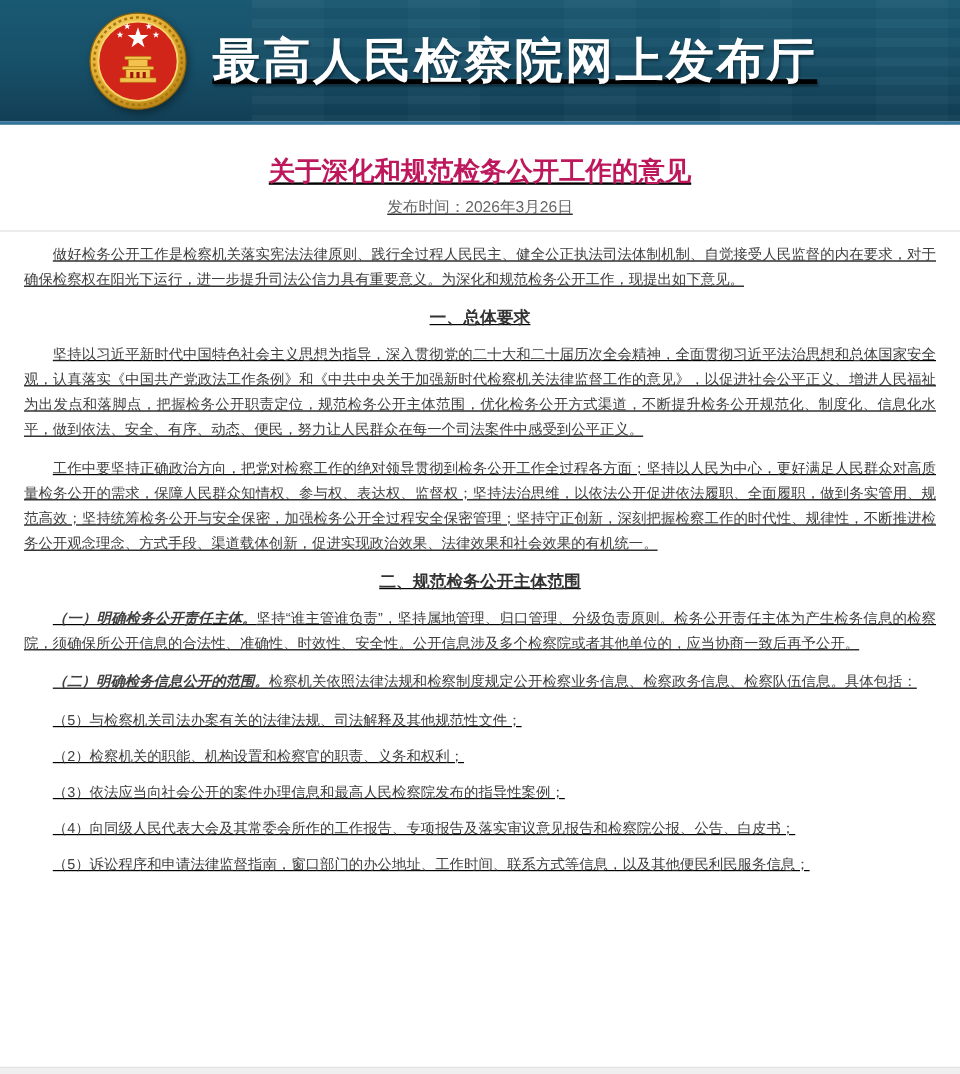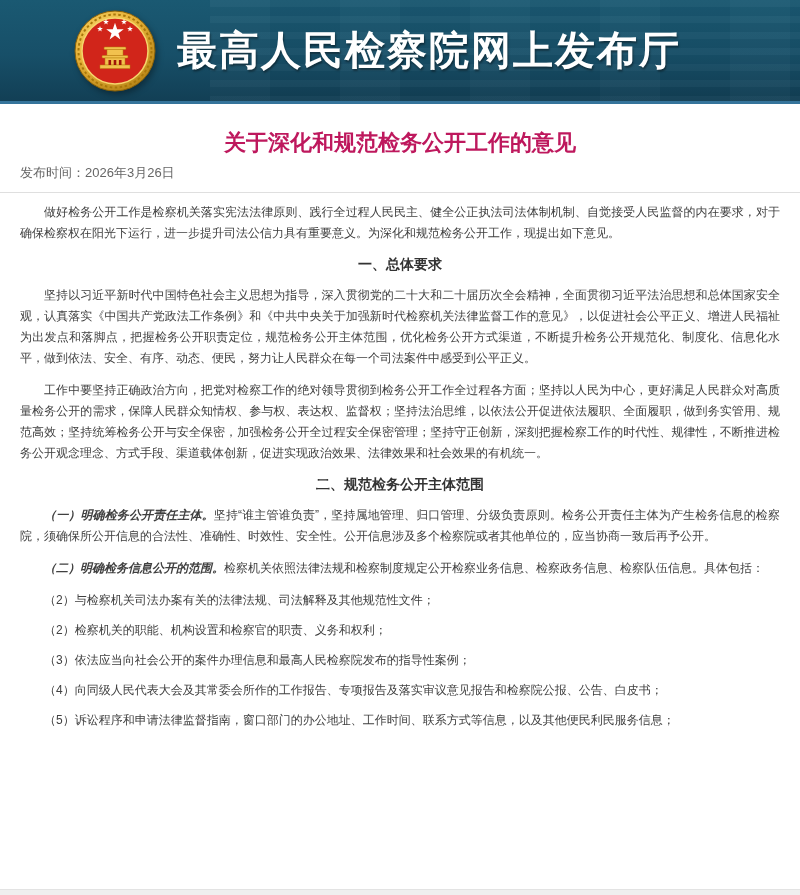--- a/index.html
+++ b/index.html
@@ -2,21 +2,21 @@
 <html><head>
 <meta charset="utf-8">
 <style>
   html, body {
     margin: 0; padding: 0;
     width: 800px; height: 895px;
     overflow: hidden;
     background: #ffffff;
     font-family: "Liberation Sans", sans-serif;
   }
-  .page { position: relative; width: 800px; height: 895px; overflow: hidden; }
+  .page { position: relative; width: 800px; height: 895px; overflow: hidden; text-decoration: underline; }
 
   
   .header {
     position: relative;
     height: 101px;
     background: linear-gradient(180deg, #1a5972 0%, #174f68 55%, #123f55 100%);
     border-bottom: 3px solid #35749b;
     display: flex;
     align-items: center;
     overflow: hidden;
@@ -52,21 +52,21 @@
   .article { position: relative; padding: 26px 20px 0 20px; }
   .article-title {
     text-align: center;
     color: #be185d;
     font-size: 22px;
     font-weight: bold;
     margin: 0 0 9px 0;
     line-height: 26px;
   }
   .pub-date {
-    text-align: left;
+    text-align: center;
     color: #666666;
     font-size: 13px;
     margin: 0 0 11px 0;
     line-height: 16px;
   }
   .divider {
     height: 0;
     border-top: 1px solid #dfdfdf;
     margin: 0 -20px 9px -20px;
   }
@@ -158,21 +158,21 @@
       <p class="para">坚持以习近平新时代中国特色社会主义思想为指导，深入贯彻党的二十大和二十届历次全会精神，全面贯彻习近平法治思想和总体国家安全观，认真落实《中国共产党政法工作条例》和《中共中央关于加强新时代检察机关法律监督工作的意见》，以促进社会公平正义、增进人民福祉为出发点和落脚点，把握检务公开职责定位，规范检务公开主体范围，优化检务公开方式渠道，不断提升检务公开规范化、制度化、信息化水平，做到依法、安全、有序、动态、便民，努力让人民群众在每一个司法案件中感受到公平正义。</p>
       <p class="para">工作中要坚持正确政治方向，把党对检察工作的绝对领导贯彻到检务公开工作全过程各方面；坚持以人民为中心，更好满足人民群众对高质量检务公开的需求，保障人民群众知情权、参与权、表达权、监督权；坚持法治思维，以依法公开促进依法履职、全面履职，做到务实管用、规范高效；坚持统筹检务公开与安全保密，加强检务公开全过程安全保密管理；坚持守正创新，深刻把握检察工作的时代性、规律性，不断推进检务公开观念理念、方式手段、渠道载体创新，促进实现政治效果、法律效果和社会效果的有机统一。</p>
 
       <h3 class="section-heading">二、规范检务公开主体范围</h3>
 
       <p class="para"><span class="lead">（一）明确检务公开责任主体。</span><span>坚持“谁主管谁负责”，坚持属地管理、归口管理、分级负责原则。检务公开责任主体为产生检务信息的检察院，须确保所公开信息的合法性、准确性、时效性、安全性。公开信息涉及多个检察院或者其他单位的，应当协商一致后再予公开。</span></p>
 
       <p class="para"><span class="lead">（二）明确检务信息公开的范围。</span><span>检察机关依照法律法规和检察制度规定公开检察业务信息、检察政务信息、检察队伍信息。具体包括：</span></p>
 
 
-      <p class="item">（2）与检察机关司法办案有关的法律法规、司法解释及其他规范性文件；</p>
+      <p class="item">（5）与检察机关司法办案有关的法律法规、司法解释及其他规范性文件；</p>
       <p class="item">（2）检察机关的职能、机构设置和检察官的职责、义务和权利；</p>
       <p class="item">（3）依法应当向社会公开的案件办理信息和最高人民检察院发布的指导性案例；</p>
       <p class="item">（4）向同级人民代表大会及其常委会所作的工作报告、专项报告及落实审议意见报告和检察院公报、公告、白皮书；</p>
       <p class="item">（5）诉讼程序和申请法律监督指南，窗口部门的办公地址、工作时间、联系方式等信息，以及其他便民利民服务信息；</p>
 
     </div>
   </div>
 
   <div class="footer-strip"></div>
 </div>

